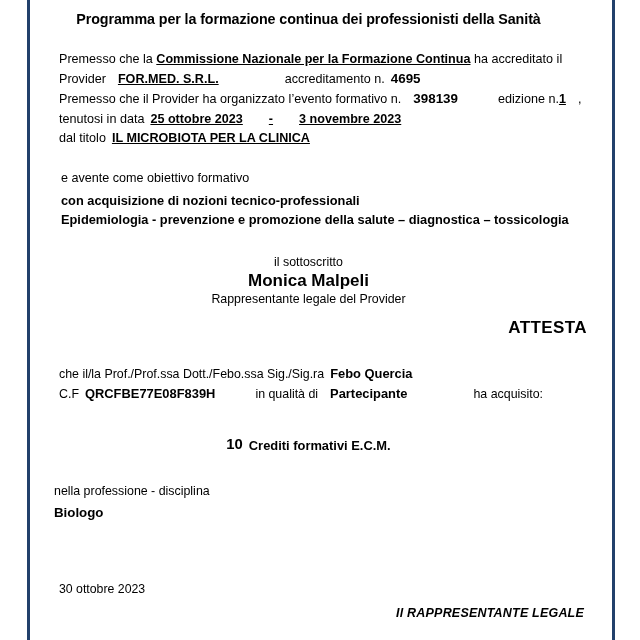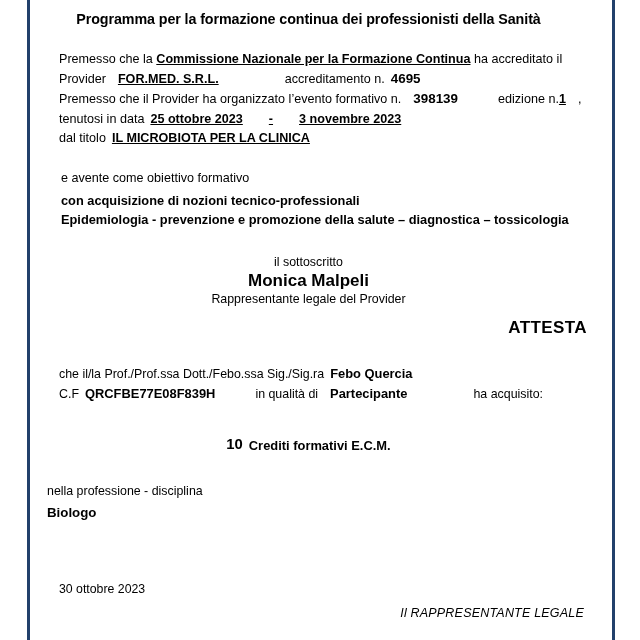--- a/index.html
+++ b/index.html
@@ -123,42 +123,42 @@
   }
   .fineprint {
     margin-top: 6px;
     text-align: center;
     font-size: 10.1px;
     line-height: 16.5px;
   }
 
   .profession {
     margin-top: 27px;
-    padding-left: 17px;
+    padding-left: 24px;
     font-size: 12.4px;
     line-height: 21px;
   }
   .profession .disc {
     font-weight: bold;
     font-size: 13.3px;
   }
 
   .footer-date {
     position: absolute;
     left: 59px;
     top: 582px;
     font-size: 12.3px;
   }
   .footer-sign {
     position: absolute;
     right: 28px;
     top: 606px;
     font-size: 12.5px;
     font-style: italic;
-    font-weight: normal;
+    font-weight: bold;
     letter-spacing: 0.2px;
   }
 </style>
 </head>
 <body>
 
 <div id="certificate">
 
   <div class="rule rule-left" style="background: rgb(34, 64, 107);"></div>
   <div class="rule rule-right" style="background: rgb(34, 64, 107);"></div>

